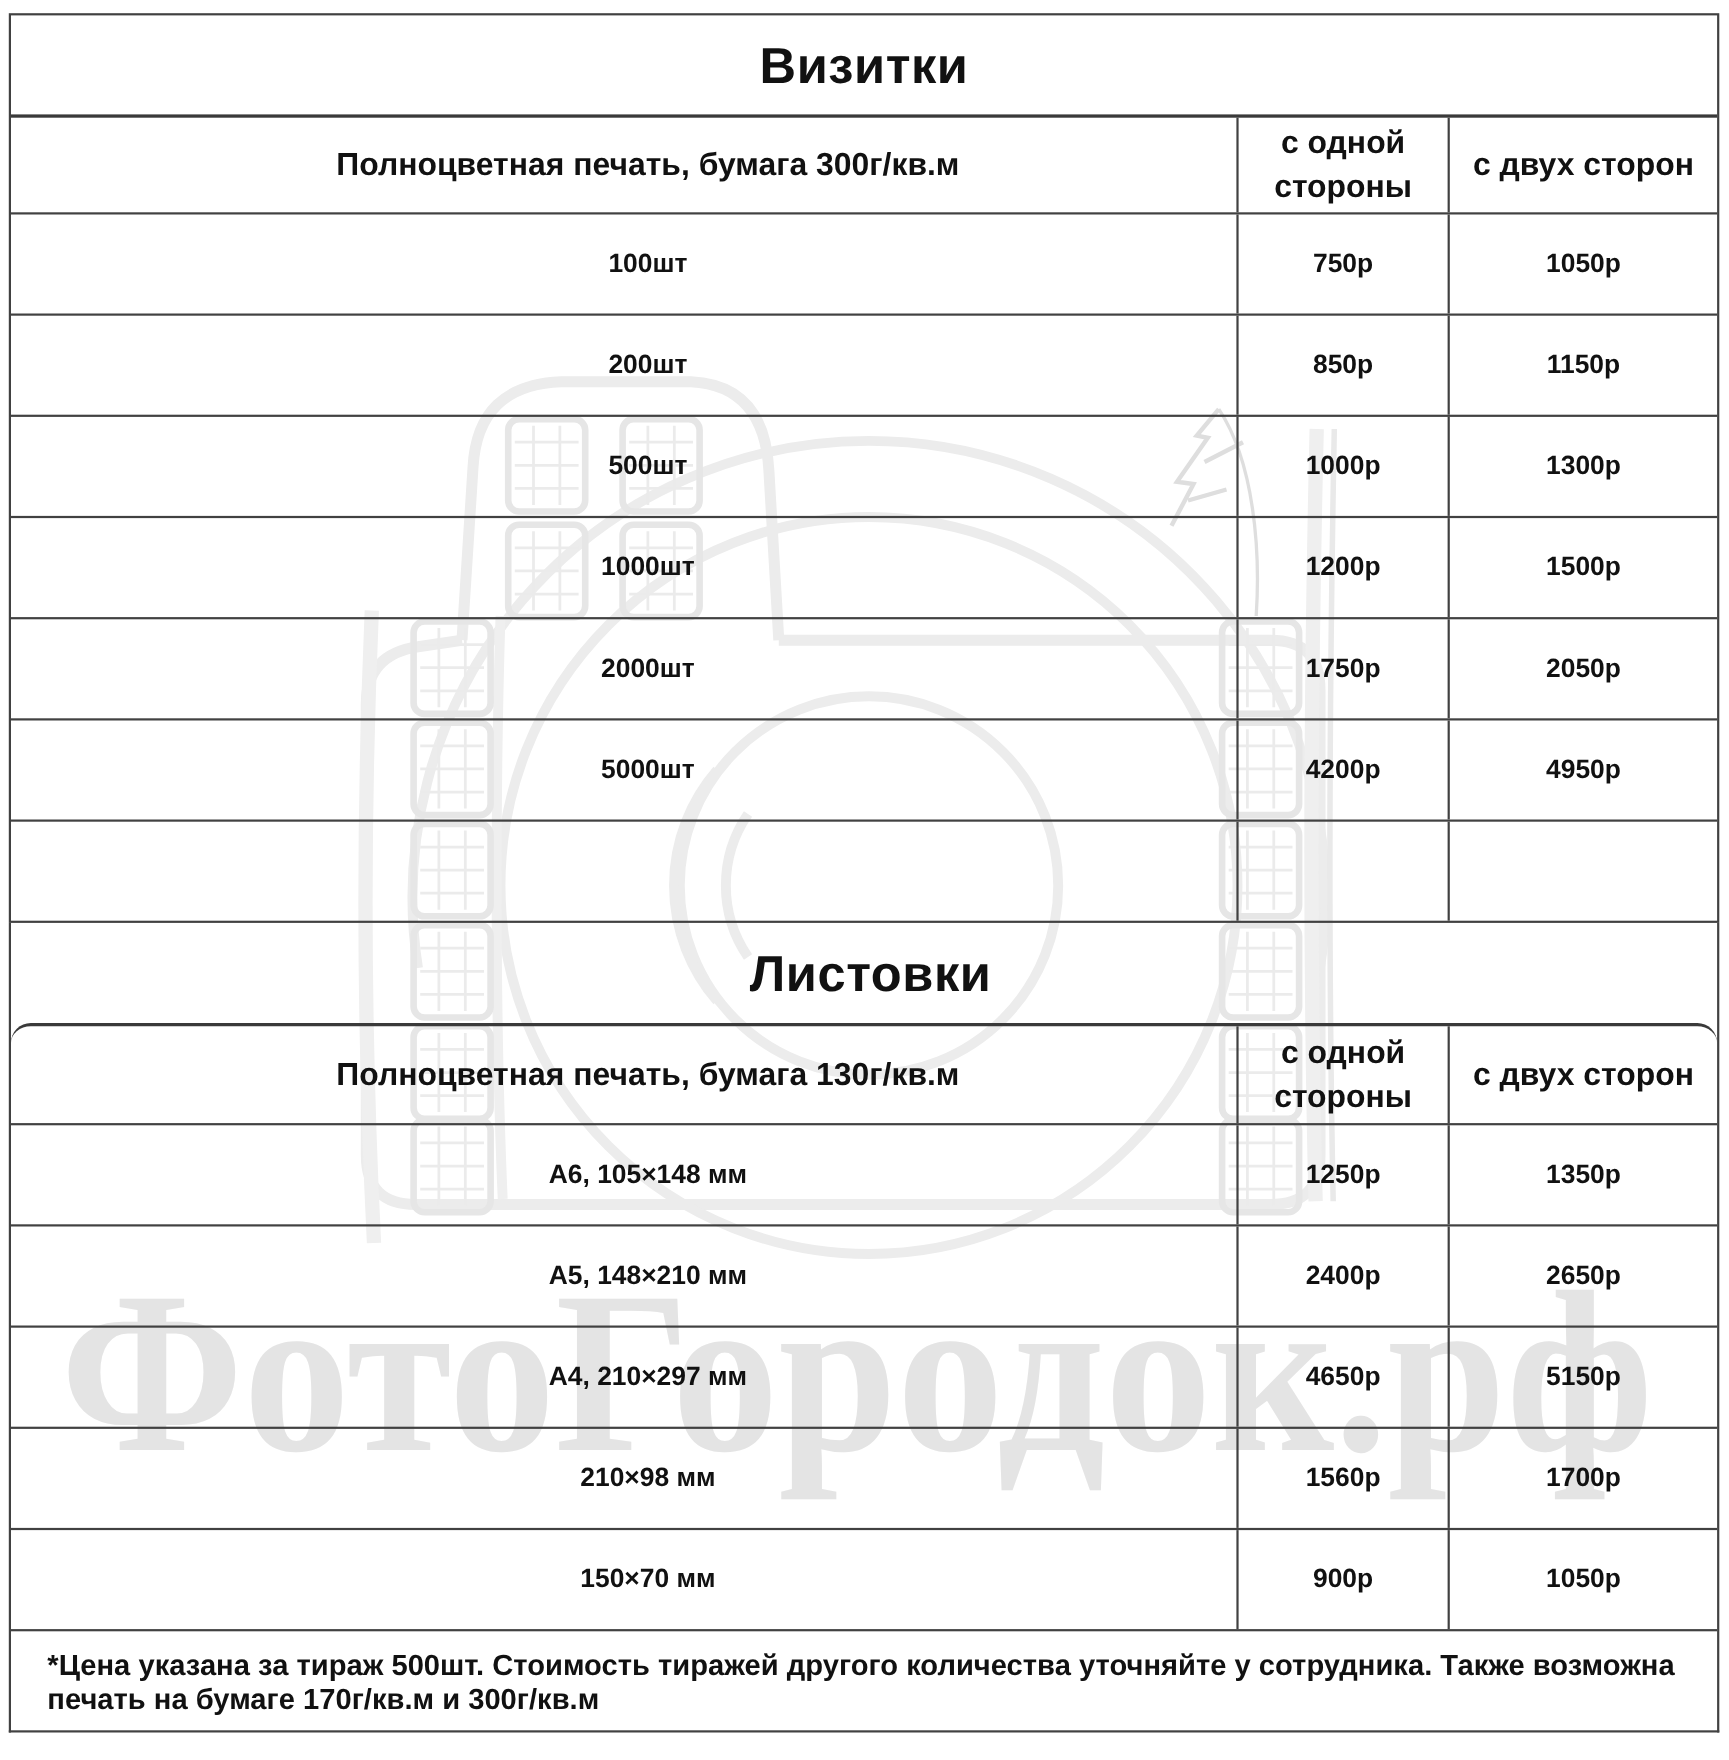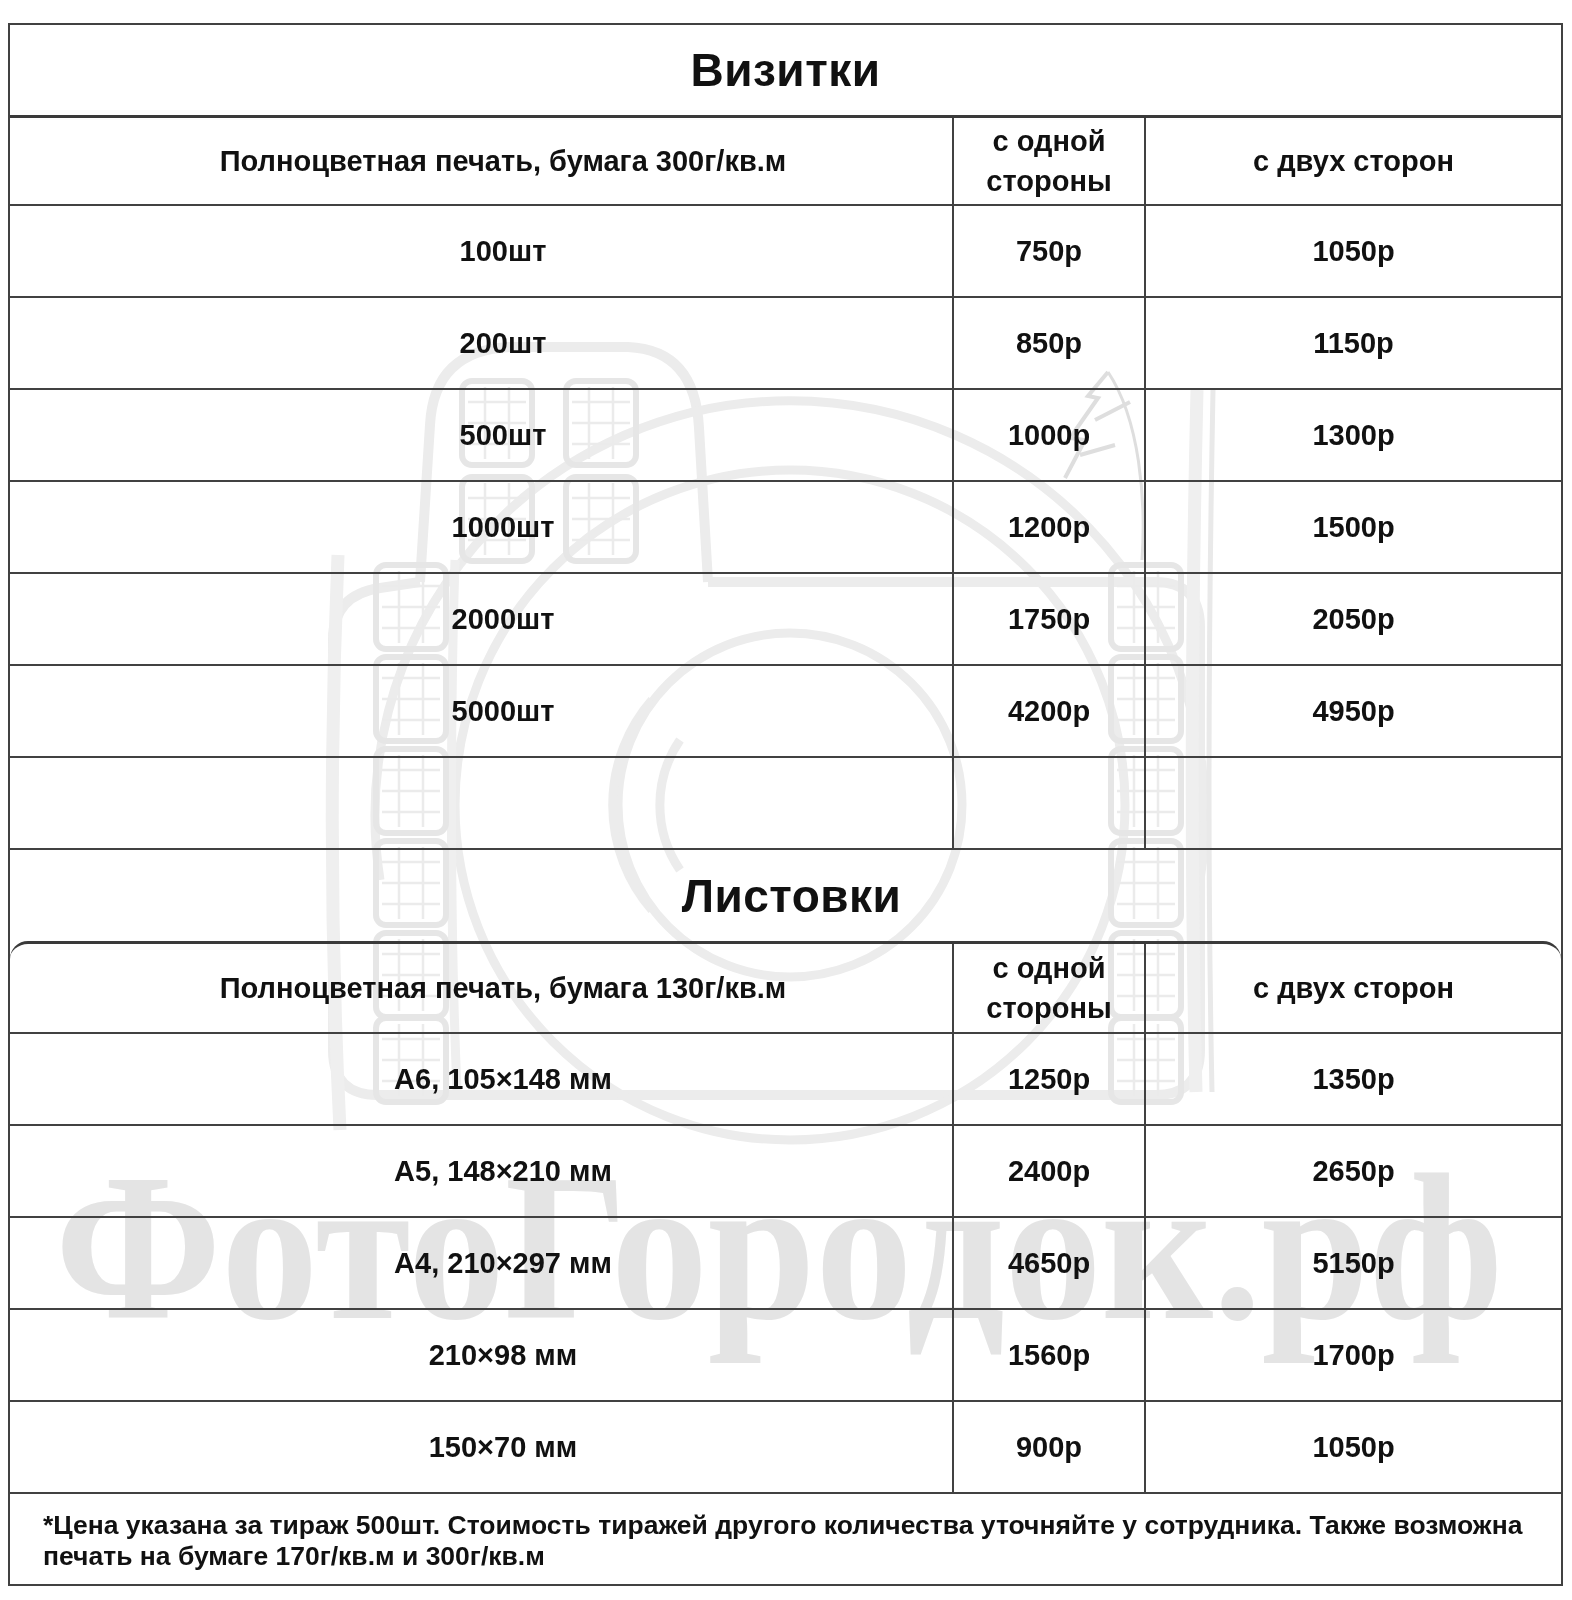--- a/index.html
+++ b/index.html
@@ -1,34 +1,34 @@
 <!DOCTYPE html>
 <html><head>
 <meta charset="utf-8">
 <style>
   html,body{margin:0;padding:0;background:#ffffff;}
   body{width:1572px;height:1600px;overflow:hidden;
        font-family:"Liberation Sans",sans-serif;font-weight:bold;color:#111;}
   .page{position:relative;width:1572px;height:1600px;}
   svg.watermark{position:absolute;left:0;top:0;z-index:0;}
-  .content{position:absolute;left:8px;top:23px;width:1555px;z-index:1;}
+  .content{position:absolute;left:8px;top:12px;width:1555px;z-index:1;}
   .price-table{border:2px solid #414141;box-sizing:border-box;background:transparent;}
   .price-table + .price-table{border-top:none;}
   .row{display:flex;box-sizing:border-box;}
   .row + .row, .rows-container .row, .row.after{border-top:2px solid #414141;}
   .row.thick{border-top:3px solid #3a3a3a;}
   .cell{box-sizing:border-box;display:flex;align-items:center;justify-content:center;
         text-align:center;background:transparent;}
-  .c1{width:942px;padding-left:44px;}
+  .c1{width:1114px;padding-left:44px;}
   .c2{width:192px;border-left:2px solid #414141;padding:0 22px;}
   .c3{flex:1;border-left:2px solid #414141;padding:0 14px;}
   .full{width:100%;}
   .title-cell{font-size:46px;letter-spacing:0.5px;}
   .header-cell{font-size:29px;line-height:40px;}
-  .data-cell{font-size:29px;}
+  .data-cell{font-size:24px;}
   .t0 .title-row{height:90px;}
   .t0 .header-row{height:89px;}
   .t0 .data-row{height:92px;}
   .t0 .empty-row{height:92px;}
   .t1 .title-row{height:91px;margin-left:12px;}
   .t1 .header-row{height:91px;border-radius:18px;}
   .t1 .data-row{height:92px;}
   .footer-row{height:92px;}
   .footer-cell{font-size:26.5px;line-height:31px;justify-content:flex-start;
                text-align:left;padding:4px 14px 0 9px;align-items:center;margin-left:24px;}

